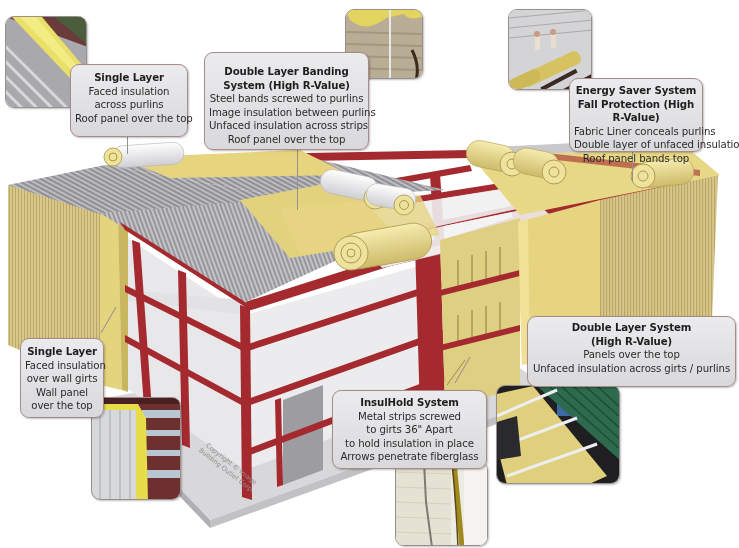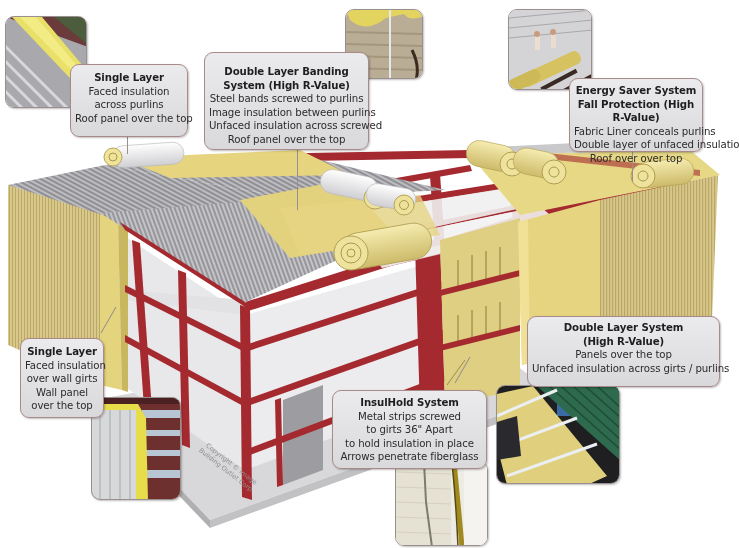--- a/index.html
+++ b/index.html
@@ -315,41 +315,41 @@
     <span class="line">Faced insulation</span>
     <span class="line">across purlins</span>
     <span class="line">Roof panel over the top</span>
   </div>
 
   <div class="callout" style="left:204px;top:52px;width:165px;height:98px;padding-top:12px;">
     <span class="title">Double Layer Banding</span>
     <span class="title">System (High R-Value)</span>
     <span class="line">Steel bands screwed to purlins</span>
     <span class="line">Image insulation between purlins</span>
-    <span class="line">Unfaced insulation across screwed</span>
+    <span class="line">Unfaced insulation across strips</span>
     <span class="line">Roof panel over the top</span>
   </div>
 
   <div class="callout" style="left:569px;top:78px;width:134px;height:74px;padding-top:5px;">
     <span class="title">Energy Saver System</span>
     <span class="title">Fall Protection (High R-Value)</span>
     <span class="line">Fabric Liner conceals purlins</span>
     <span class="line">Double layer of unfaced insulation</span>
-    <span class="line">Roof over over top</span>
+    <span class="line">Roof panel bands top</span>
   </div>
 
   <div class="callout" style="left:20px;top:338px;width:84px;height:80px;padding-top:6px;">
     <span class="title">Single Layer</span>
     <span class="line">Faced insulation</span>
     <span class="line">over wall girts</span>
     <span class="line">Wall panel</span>
     <span class="line">over the top</span>
   </div>
 
-  <div class="callout" style="left:527px;top:316px;width:193px;height:71px;padding-top:4px;">
+  <div class="callout" style="left:527px;top:316px;width:209px;height:71px;padding-top:4px;">
     <span class="title">Double Layer System</span>
     <span class="title">(High R-Value)</span>
     <span class="line">Panels over the top</span>
     <span class="line">Unfaced insulation across girts / purlins</span>
   </div>
 
   <div class="callout" style="left:332px;top:390px;width:155px;height:79px;padding-top:5px;">
     <span class="title">InsulHold System</span>
     <span class="line">Metal strips screwed</span>
     <span class="line">to girts 36" Apart</span>

